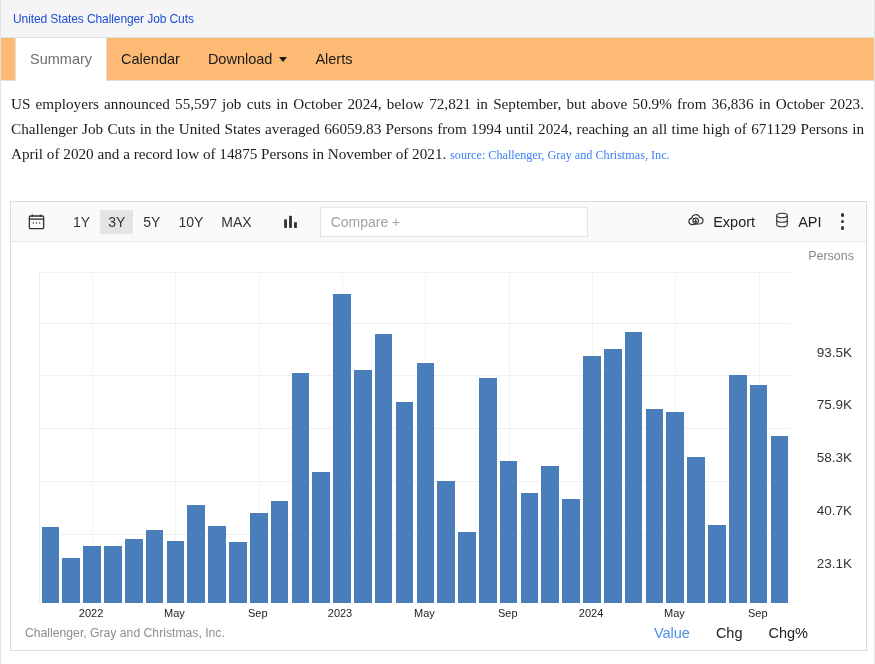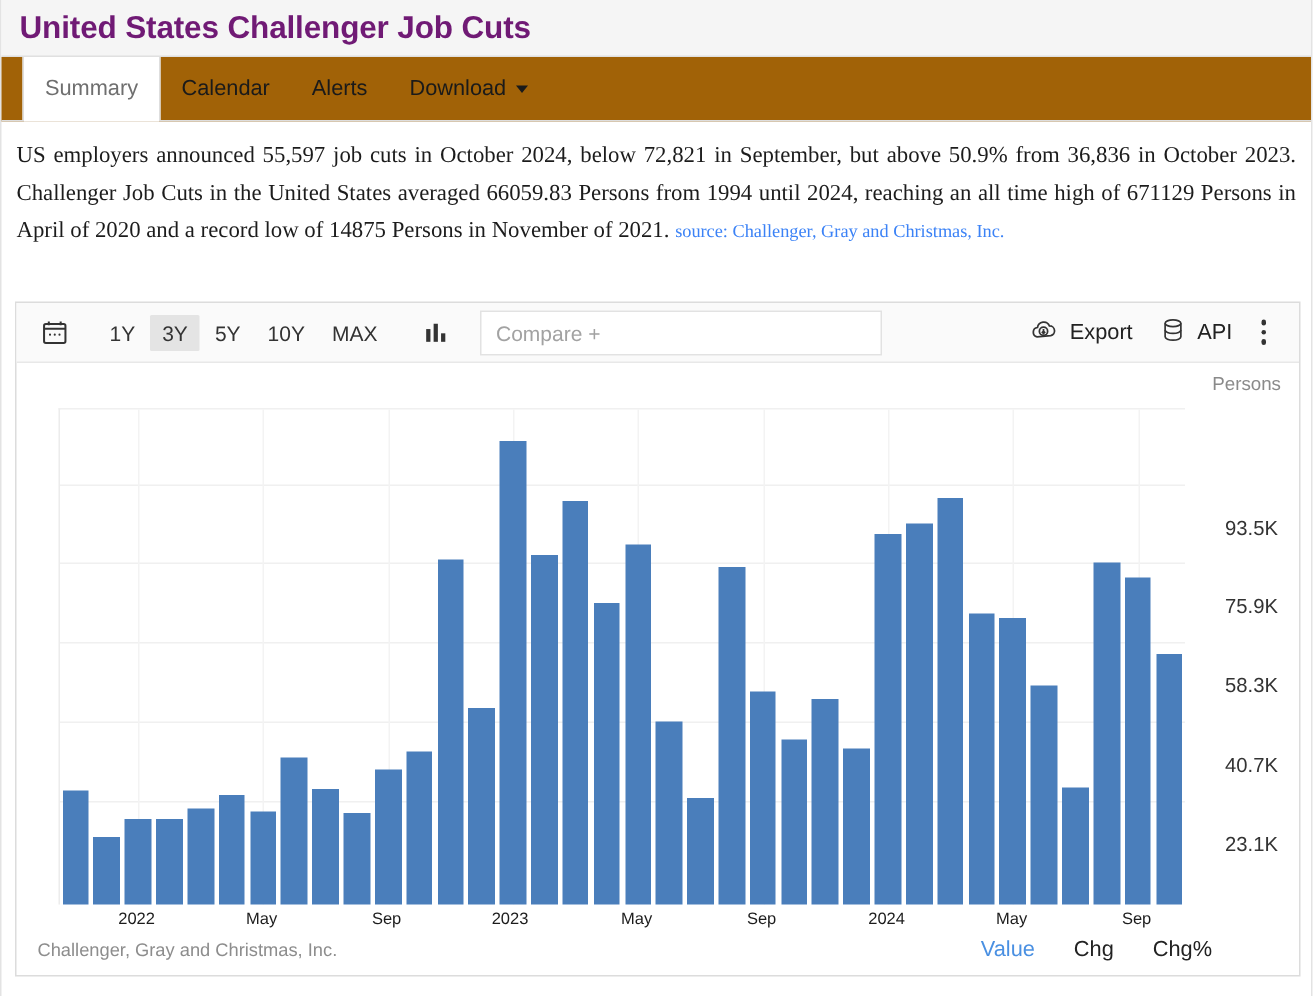--- a/index.html
+++ b/index.html
@@ -26,34 +26,34 @@
   .header {
     height: 38px;
     background: #f5f5f5;
     border-bottom: 1px solid #e0e0e0;
     display: flex;
     align-items: center;
     padding: 0 0 0 12px;
   }
   .header h1 {
     margin: 0;
-    font-size: 21px;
-    font-weight: bold;
-    color: #701a75;
+    font-size: 12px;
+    font-weight: normal;
+    color: #1d4ed8;
     letter-spacing: -0.1px;
   }
 
   
   .tabs {
     height: 43px;
     border-bottom: 1px solid #dedede;
     display: flex;
     align-items: stretch;
     padding-left: 14px;
-    background: #a16207;
+    background: #fdba74;
   }
   .tab {
     display: flex;
     align-items: center;
     padding: 0 14px;
     font-size: 14.5px;
     color: #1a1a1a;
     cursor: pointer;
     position: relative;
     white-space: nowrap;
@@ -278,25 +278,25 @@
   </div>
 
   <div class="tabs">
     <div class="tab active">
       <span>Summary</span>
     </div>
     <div class="tab">
       <span>Calendar</span>
     </div>
     <div class="tab">
-      <span>Alerts</span>
-    </div>
-    <div class="tab">
       <span>Download</span>
       <span class="caret"></span>
+    </div>
+    <div class="tab">
+      <span>Alerts</span>
     </div>
   </div>
 
   <div class="desc">
     <span>US employers announced 55,597 job cuts in October 2024, below 72,821 in September, but above 50.9% from 36,836 in October 2023. Challenger Job Cuts in the United States averaged 66059.83 Persons from 1994 until 2024, reaching an all time high of 671129 Persons in April of 2020 and a record low of 14875 Persons in November of 2021.</span>
     <span class="src">source: Challenger, Gray and Christmas, Inc.</span>
   </div>
 
   <div class="card">
 

